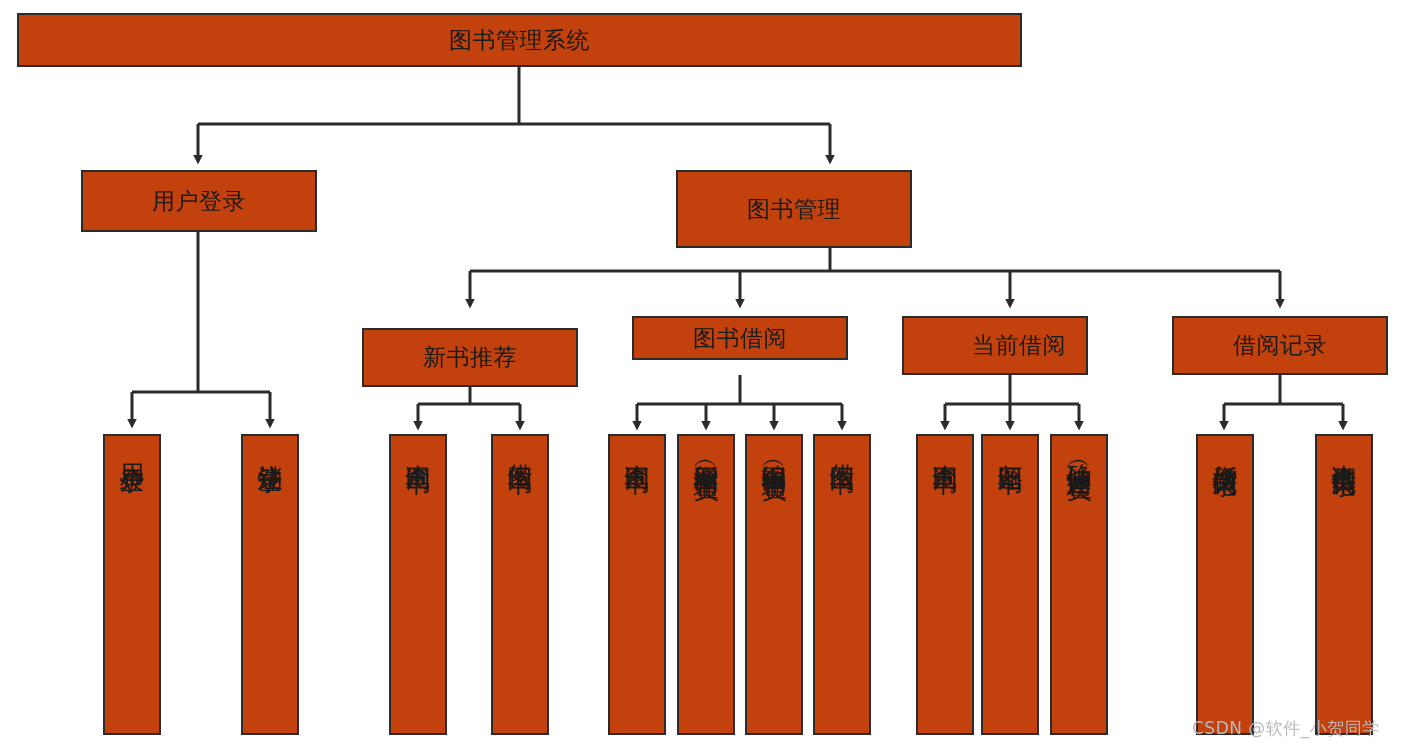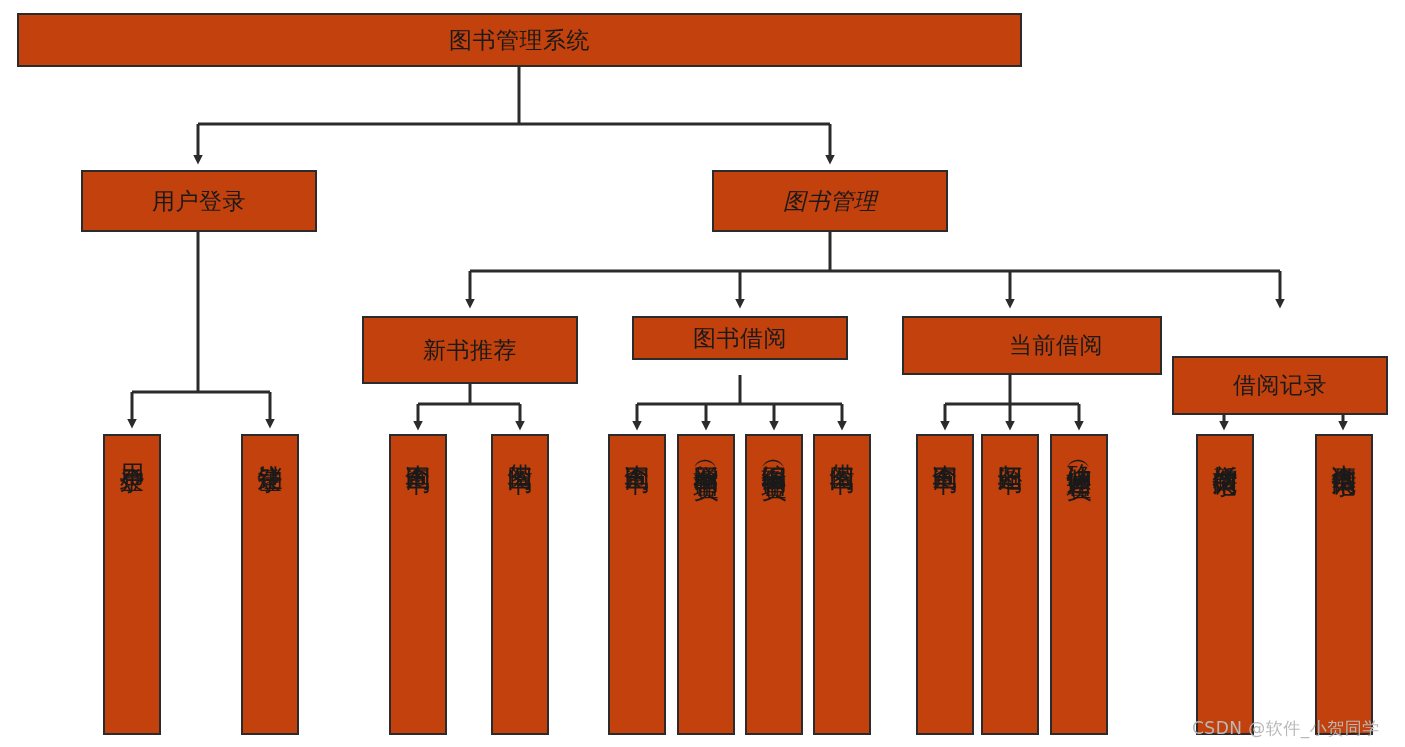--- a/index.html
+++ b/index.html
@@ -127,34 +127,34 @@
     </g>
   </svg>
 
   <div class="node h root" style="left:17px; top:13px; width:1005px; height:54px;">
     <span class="label">图书管理系统</span>
   </div>
 
   <div class="node h" style="left:81px; top:170px; width:236px; height:62px;">
     <span class="label">用户登录</span>
   </div>
-  <div class="node h" style="left:712px; top:170px; width:236px; height:62px;font-style:italic;">
+  <div class="node h" style="left:676px; top:170px; width:236px; height:78px;">
     <span class="label">图书管理</span>
   </div>
 
-  <div class="node h" style="left:362px; top:316px; width:216px; height:68px;">
+  <div class="node h" style="left:362px; top:328px; width:216px; height:59px;">
     <span class="label">新书推荐</span>
   </div>
   <div class="node h" style="left:632px; top:316px; width:216px; height:44px;">
     <span class="label">图书借阅</span>
   </div>
-  <div class="node h" style="left:902px; top:316px; width:260px; height:59px;padding-left:48px;">
+  <div class="node h" style="left:902px; top:316px; width:186px; height:59px;padding-left:48px;">
     <span class="label">当前借阅</span>
   </div>
-  <div class="node h" style="left:1172px; top:316px; width:216px; height:59px;margin-top:40px;">
+  <div class="node h" style="left:1172px; top:316px; width:216px; height:59px;">
     <span class="label">借阅记录</span>
   </div>
 
   <div class="node v" style="left:103px; top:434px; width:58px; height:301px;">
     <span class="label">用户登录</span>
   </div>
   <div class="node v" style="left:241px; top:434px; width:58px; height:301px;">
     <span class="label">注销登录</span>
   </div>
 

